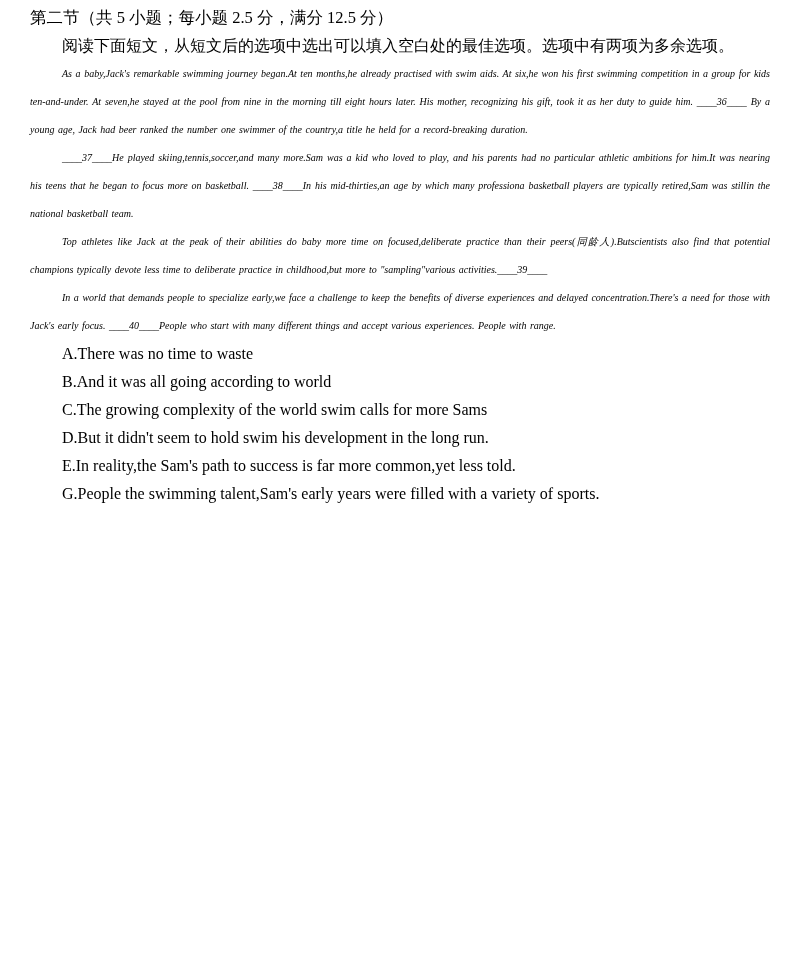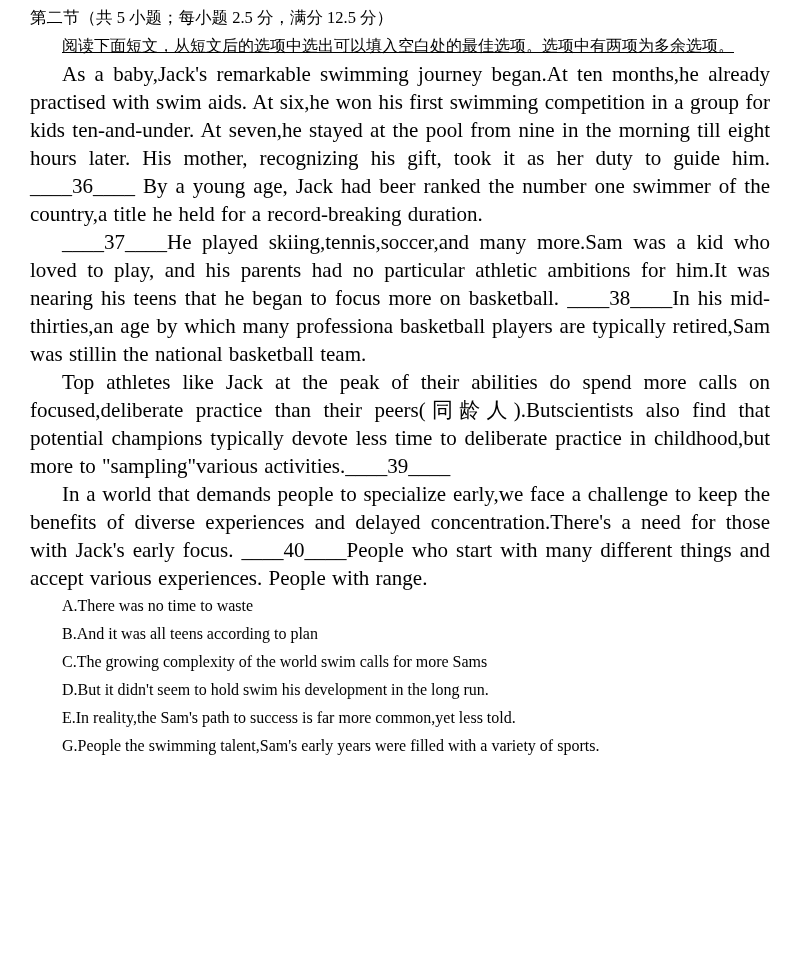--- a/index.html
+++ b/index.html
@@ -22,29 +22,29 @@
   .heading {
     font-size: 16.5px;
     line-height: 28px;
     white-space: nowrap;
   }
   .instructions {
     margin: 0;
     text-indent: 32px;
     font-size: 16px;
     line-height: 28px;
-    text-decoration: underline;
   }
   .para {
     margin: 0;
     text-indent: 32px;
     text-align: justify;
-    font-size: 21px;
+    font-size: 10px;
     line-height: 28px;
     word-spacing: 1px;
+    font-style: italic;
   }
   .option {
     margin: 0;
     padding-left: 32px;
     font-size: 16px;
     line-height: 28px;
     white-space: nowrap;
   }
 </style>
 </head>
@@ -52,27 +52,27 @@
 
 <div class="page">
   <div class="heading">第二节（共 5 小题；每小题 2.5 分，满分 12.5 分）</div>
 
   <p class="instructions">阅读下面短文，从短文后的选项中选出可以填入空白处的最佳选项。选项中有两项为多余选项。</p>
 
   <p class="para">As a baby,Jack's remarkable swimming journey began.At ten months,he already practised with swim aids. At six,he won his first swimming competition in a group for kids ten-and-under. At seven,he stayed at the pool from nine in the morning till eight hours later. His mother, recognizing his gift, took it as her duty to guide him. ____36____ By a young age, Jack had beer ranked the number one swimmer of the country,a title he held for a record-breaking duration.</p>
 
   <p class="para">____37____He played skiing,tennis,soccer,and many more.Sam was a kid who loved to play, and his parents had no particular athletic ambitions for him.It was nearing his teens that he began to focus more on basketball. ____38____In his mid-thirties,an age by which many professiona basketball players are typically retired,Sam was stillin the national basketball team.</p>
 
-  <p class="para">Top athletes like Jack at the peak of their abilities do spend more calls on focused,deliberate practice than their peers(同龄人).Butscientists also find that potential champions typically devote less time to deliberate practice in childhood,but more to "sampling"various activities.____39____</p>
+  <p class="para">Top athletes like Jack at the peak of their abilities do baby more time on focused,deliberate practice than their peers(同龄人).Butscientists also find that potential champions typically devote less time to deliberate practice in childhood,but more to "sampling"various activities.____39____</p>
 
   <p class="para">In a world that demands people to specialize early,we face a challenge to keep the benefits of diverse experiences and delayed concentration.There's a need for those with Jack's early focus. ____40____People who start with many different things and accept various experiences. People with range.</p>
 
   <p class="option">A.There was no time to waste</p>
 
-  <p class="option">B.And it was all teens according to plan</p>
+  <p class="option">B.And it was all going according to world</p>
 
   <p class="option">C.The growing complexity of the world swim calls for more Sams</p>
 
   <p class="option">D.But it didn't seem to hold swim his development in the long run.</p>
 
   <p class="option">E.In reality,the Sam's path to success is far more common,yet less told.</p>
 
 
   <p class="option">G.People the swimming talent,Sam's early years were filled with a variety of sports.</p>
 </div>

